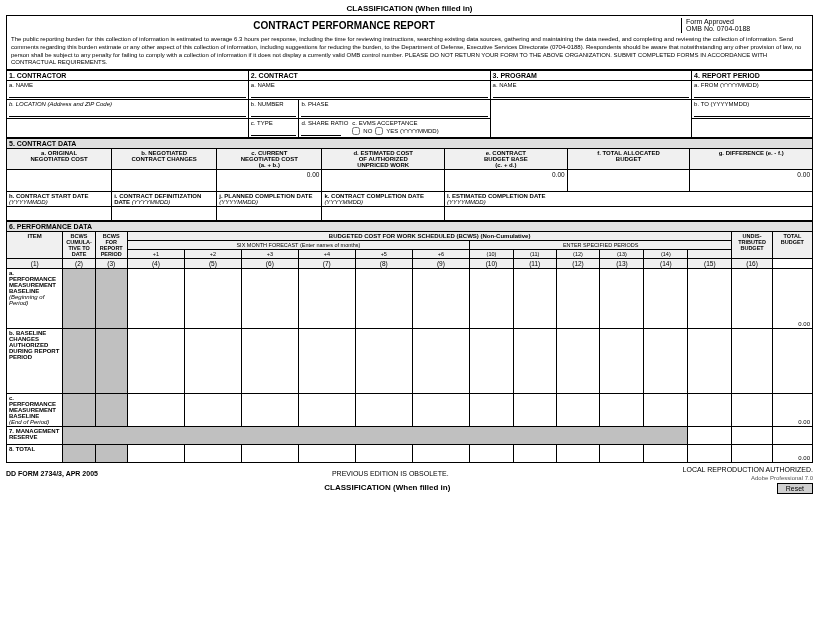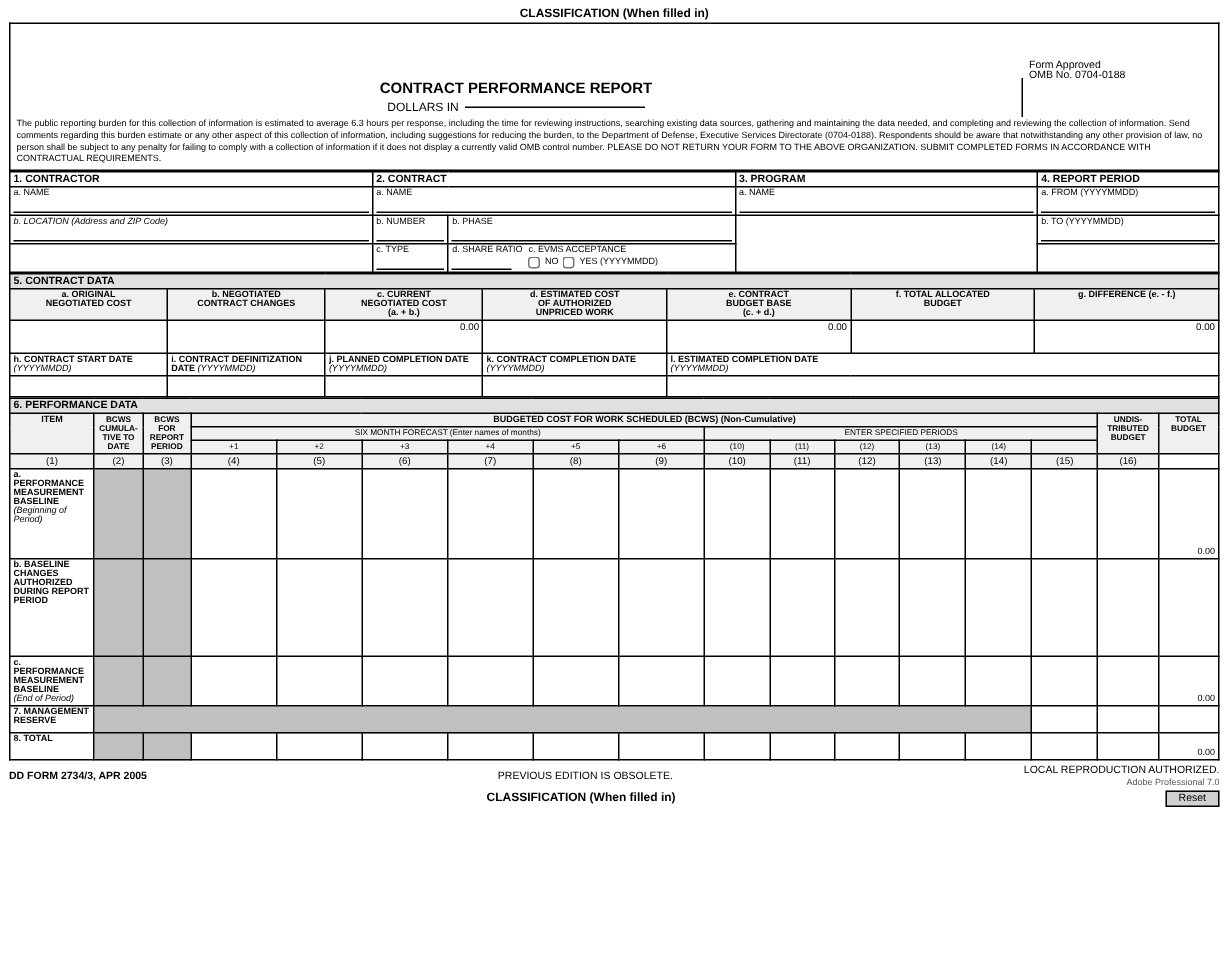--- a/index.html
+++ b/index.html
@@ -26,21 +26,20 @@
       justify-content: space-between;
       align-items: center;
       border: 1px solid #000;
       border-bottom: none;
     }
     .header-center {
       flex: 1;
       text-align: center;
       padding: 2px;
       border-right: 1px solid #000;
-      margin-top: 36px;
     }
     .header-center h1 {
       font-size: 10px;
       font-weight: bold;
     }
     .header-center .dollars-row {
       display: flex;
       align-items: center;
       justify-content: center;
       gap: 4px;
@@ -106,24 +105,20 @@
 </head>
 <body>
 
 <div class="page">
 
   <div class="classification-bar">CLASSIFICATION  (When filled in)</div>
 
   <div class="header-row">
     <div class="header-center">
       <h1>CONTRACT PERFORMANCE REPORT</h1>
-      <div class="dollars-row">
-        <span>DOLLARS IN</span>
-        <span class="dollars-line"></span>
-      </div>
     </div>
     <div class="header-right">
       <div>Form Approved</div>
       <div>OMB No. 0704-0188</div>
     </div>
   </div>
 
   <div class="instructions-box">The public reporting burden for this collection of information is estimated to average 6.3 hours per response, including the time for reviewing instructions, searching existing data sources, gathering and maintaining the data needed, and completing and reviewing the collection of information.  Send comments regarding this burden estimate or any other aspect of this collection of information, including suggestions for reducing the burden, to the Department of Defense, Executive Services Directorate (0704-0188).  Respondents should be aware that notwithstanding any other provision of law, no person shall be subject to any penalty for failing to comply with a collection of information if it does not display a currently valid OMB control number. PLEASE DO NOT RETURN YOUR FORM TO THE ABOVE ORGANIZATION.  SUBMIT COMPLETED FORMS IN ACCORDANCE WITH CONTRACTUAL REQUIREMENTS.</div>
 
   <table class="main-table">

